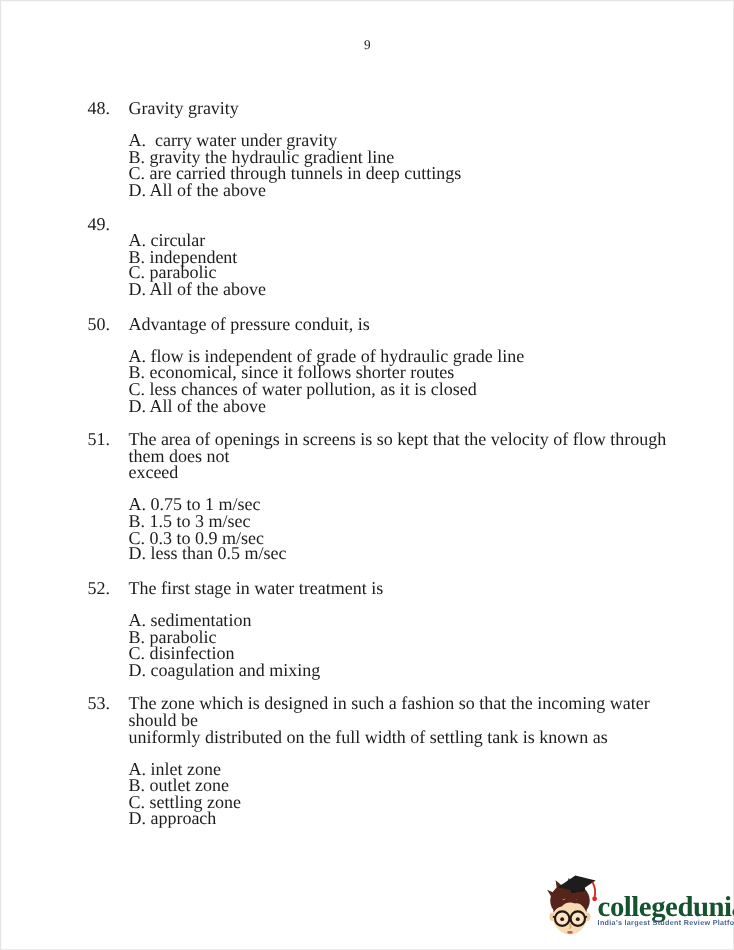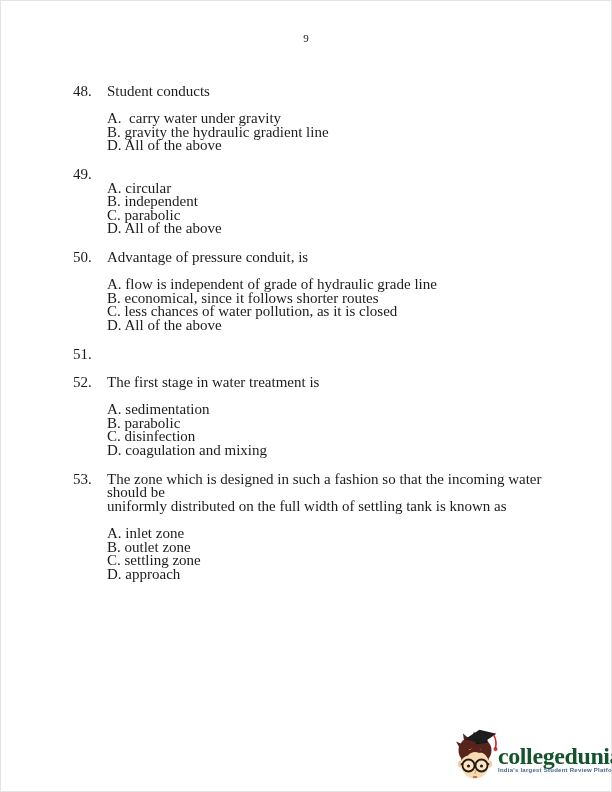--- a/index.html
+++ b/index.html
@@ -114,24 +114,25 @@
 
 <div class="sheet"></div>
 
 <div class="page-number">9</div>
 
 <div class="content">
 
   <div class="question">
     <div class="q-num">48.</div>
     <div class="q-body">
-      <div class="q-text">Student conducts</div>
+      <div class="q-text">Gravity gravity</div>
       <div class="options">
         <div class="option">A.  carry water under gravity</div>
         <div class="option">B. gravity the hydraulic gradient line</div>
+        <div class="option">C. are carried through tunnels in deep cuttings</div>
         <div class="option">D. All of the above</div>
       </div>
     </div>
   </div>
 
   <div class="question">
     <div class="q-num">49.</div>
     <div class="q-body">
       <div class="options">
         <div class="option">A. circular</div>
@@ -150,20 +151,30 @@
         <div class="option">A. flow is independent of grade of hydraulic grade line</div>
         <div class="option">B. economical, since it follows shorter routes</div>
         <div class="option">C. less chances of water pollution, as it is closed</div>
         <div class="option">D. All of the above</div>
       </div>
     </div>
   </div>
 
   <div class="question">
     <div class="q-num">51.</div>
+    <div class="q-body">
+      <div class="q-text">The area of openings in screens is so kept that the velocity of flow through them does not
+exceed</div>
+      <div class="options">
+        <div class="option">A. 0.75 to 1 m/sec</div>
+        <div class="option">B. 1.5 to 3 m/sec</div>
+        <div class="option">C. 0.3 to 0.9 m/sec</div>
+        <div class="option">D. less than 0.5 m/sec</div>
+      </div>
+    </div>
   </div>
 
   <div class="question">
     <div class="q-num">52.</div>
     <div class="q-body">
       <div class="q-text">The first stage in water treatment is</div>
       <div class="options">
         <div class="option">A. sedimentation</div>
         <div class="option">B. parabolic</div>
         <div class="option">C. disinfection</div>

